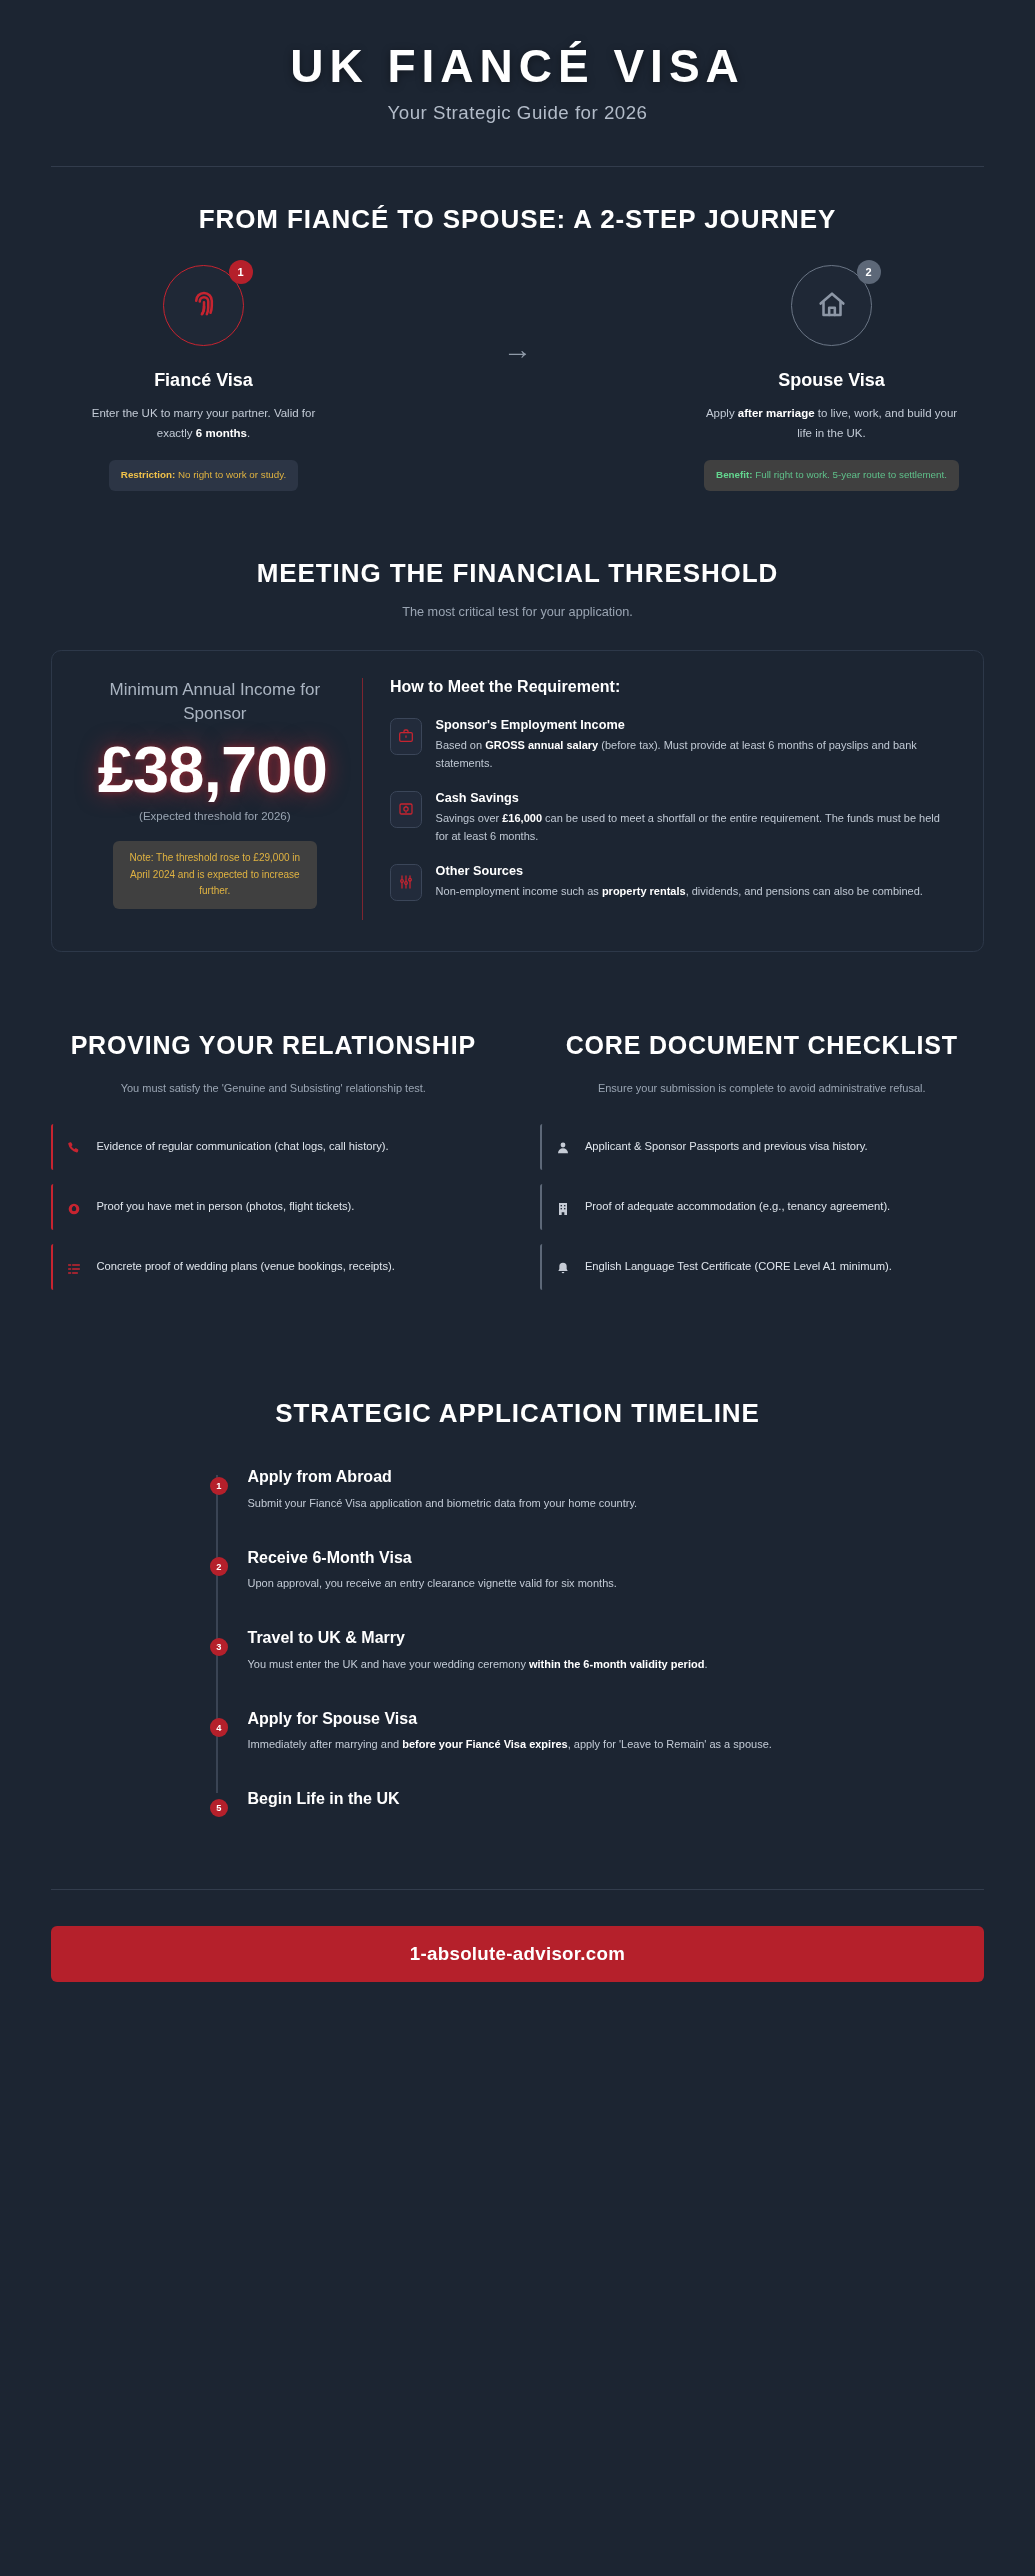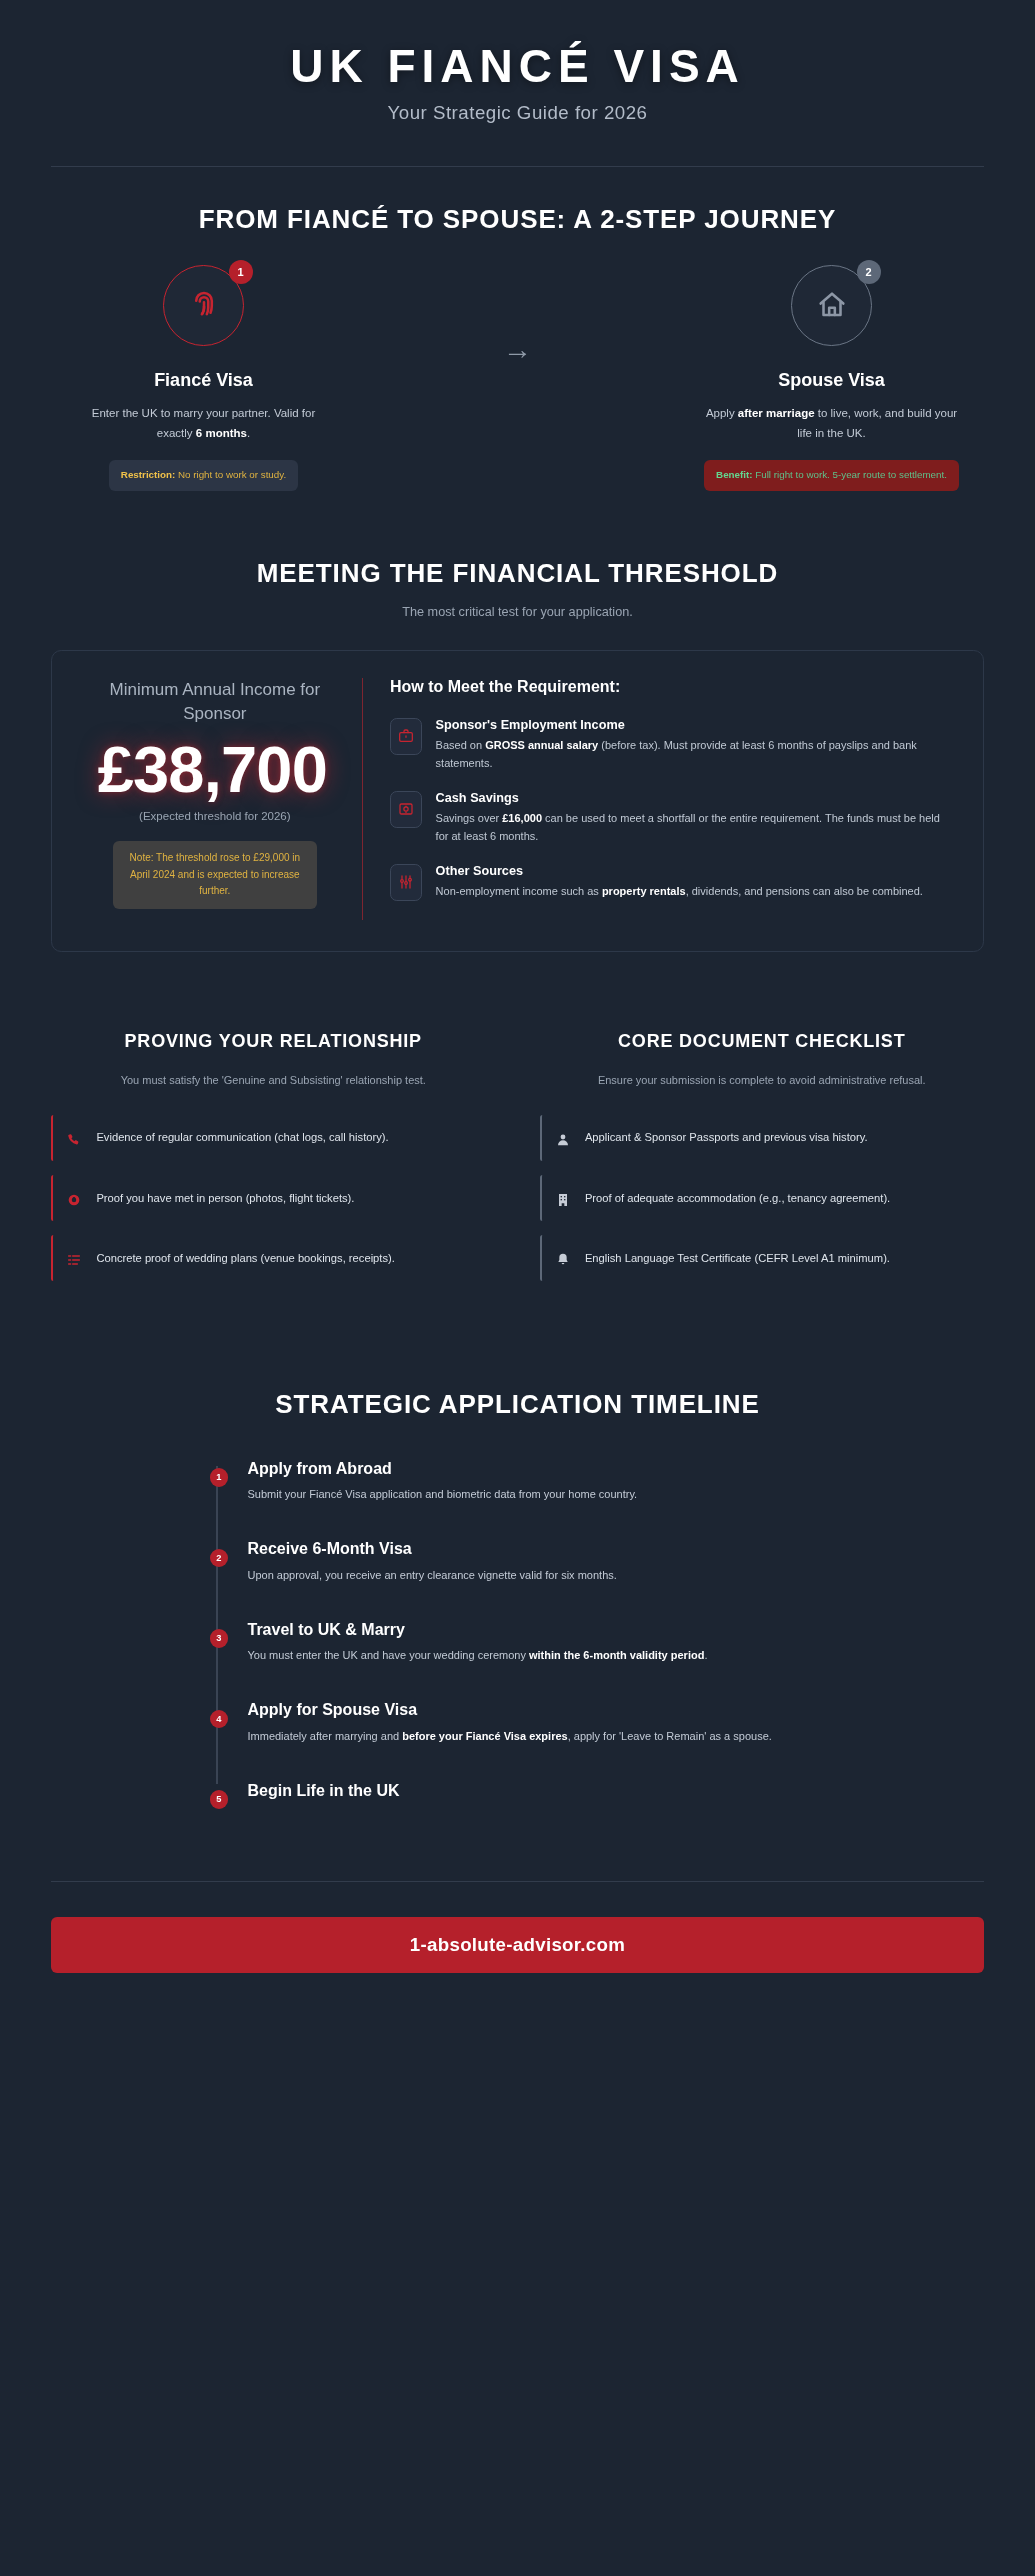--- a/index.html
+++ b/index.html
@@ -95,21 +95,21 @@
     display: inline-block;
     margin-top: 17px;
     padding: 7.6px 12px;
     border-radius: 6px;
     font-size: 9.8px;
     line-height: 1.6;
     max-width: 255px;
   }
   .pill.warn { background: #2c3545; color: #e0b341; }
   .pill.warn b { color: #f0c14a; }
-  .pill.good { background: #7f1d1d; color: #5fc08a; }
+  .pill.good { background: #404040; color: #5fc08a; }
   .pill.good b { color: #63d68f; }
   .arrow-col {
     flex: 0 0 auto;
     align-self: flex-start;
     margin-top: 70px;
     color: #8f9aa8;
     font-size: 29px;
     line-height: 1;
   }
 
@@ -172,21 +172,21 @@
   .req-body p { font-size: 11px; color: #c0c9d4; line-height: 1.65; }
   .req-body p b { color: #fff; }
 
   
   .two-col {
     padding-top: 78px;
     display: flex;
     gap: 44px;
   }
   .col { flex: 1; }
-  .col .sec-title { font-size: 18px; letter-spacing: 0.8px; }
+  .col .sec-title { font-size: 25px; letter-spacing: 0.8px; }
   .col .sec-sub { margin-top: 18.7px; font-size: 11px; line-height: 1.7; }
   .list { margin-top: 25.5px; }
   .list-item {
     display: flex; gap: 12.7px; align-items: flex-end;
     border-left: 2.5px solid #c72430;
     border-radius: 2.5px;
     padding: 13.6px 8.5px 13.6px 12px;
     margin-bottom: 13.6px;
   }
   .list-item.grey { border-left-color: #5d6878; }
@@ -427,21 +427,21 @@
             <span class="li-text">Proof of adequate accommodation (e.g., tenancy agreement).</span>
           </div>
 
           <div class="list-item grey">
             <span class="li-icon">
               <svg width="16" height="16" viewBox="0 0 24 24" fill="#c6ccd6">
                 <path d="M12 2.5a5.5 5.5 0 0 1 5.5 5.5v4l1.5 3h-14l1.5-3V8A5.5 5.5 0 0 1 12 2.5z"></path>
                 <path d="M10 16.5h4a2 2 0 0 1-4 0z"></path>
               </svg>
             </span>
-            <span class="li-text">English Language Test Certificate (CEFR Level A1 minimum).</span>
+            <span class="li-text">English Language Test Certificate (CORE Level A1 minimum).</span>
           </div>
         </div>
       </div>
     </div>
 
     <div class="timeline-sec">
       <div class="sec-title">STRATEGIC APPLICATION TIMELINE</div>
       <div class="timeline">
         <div class="tl-line"></div>
 

